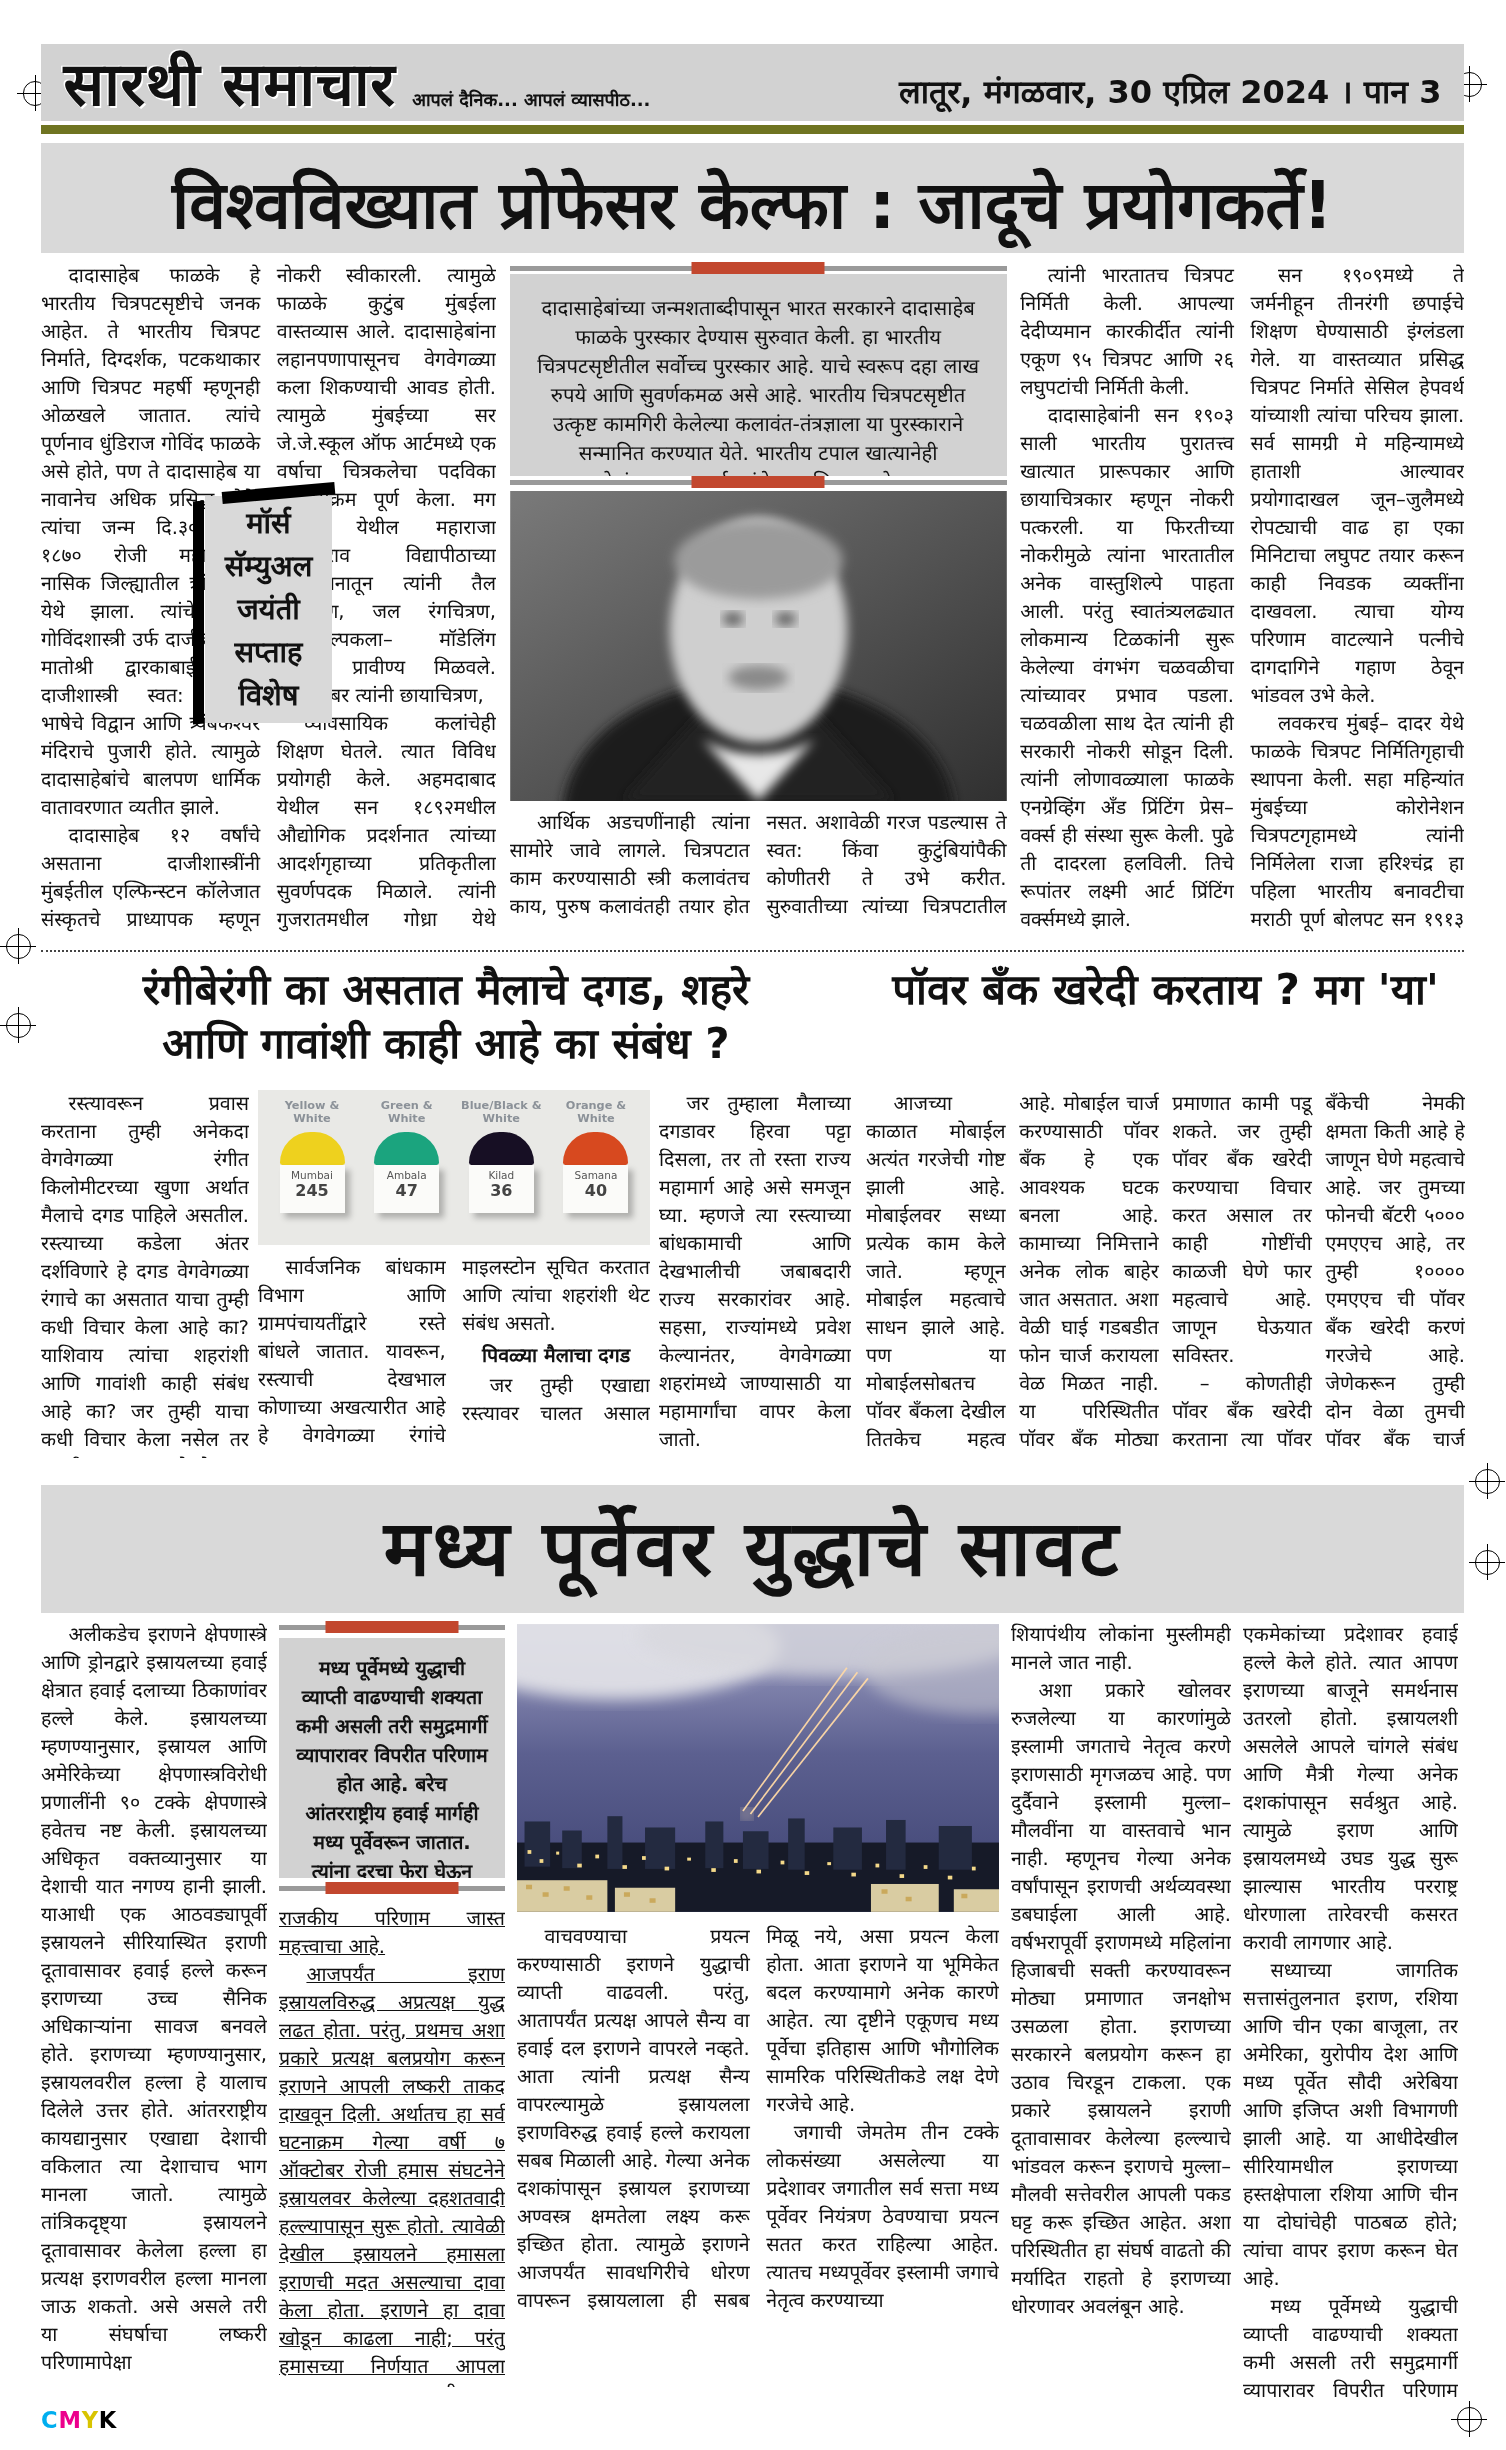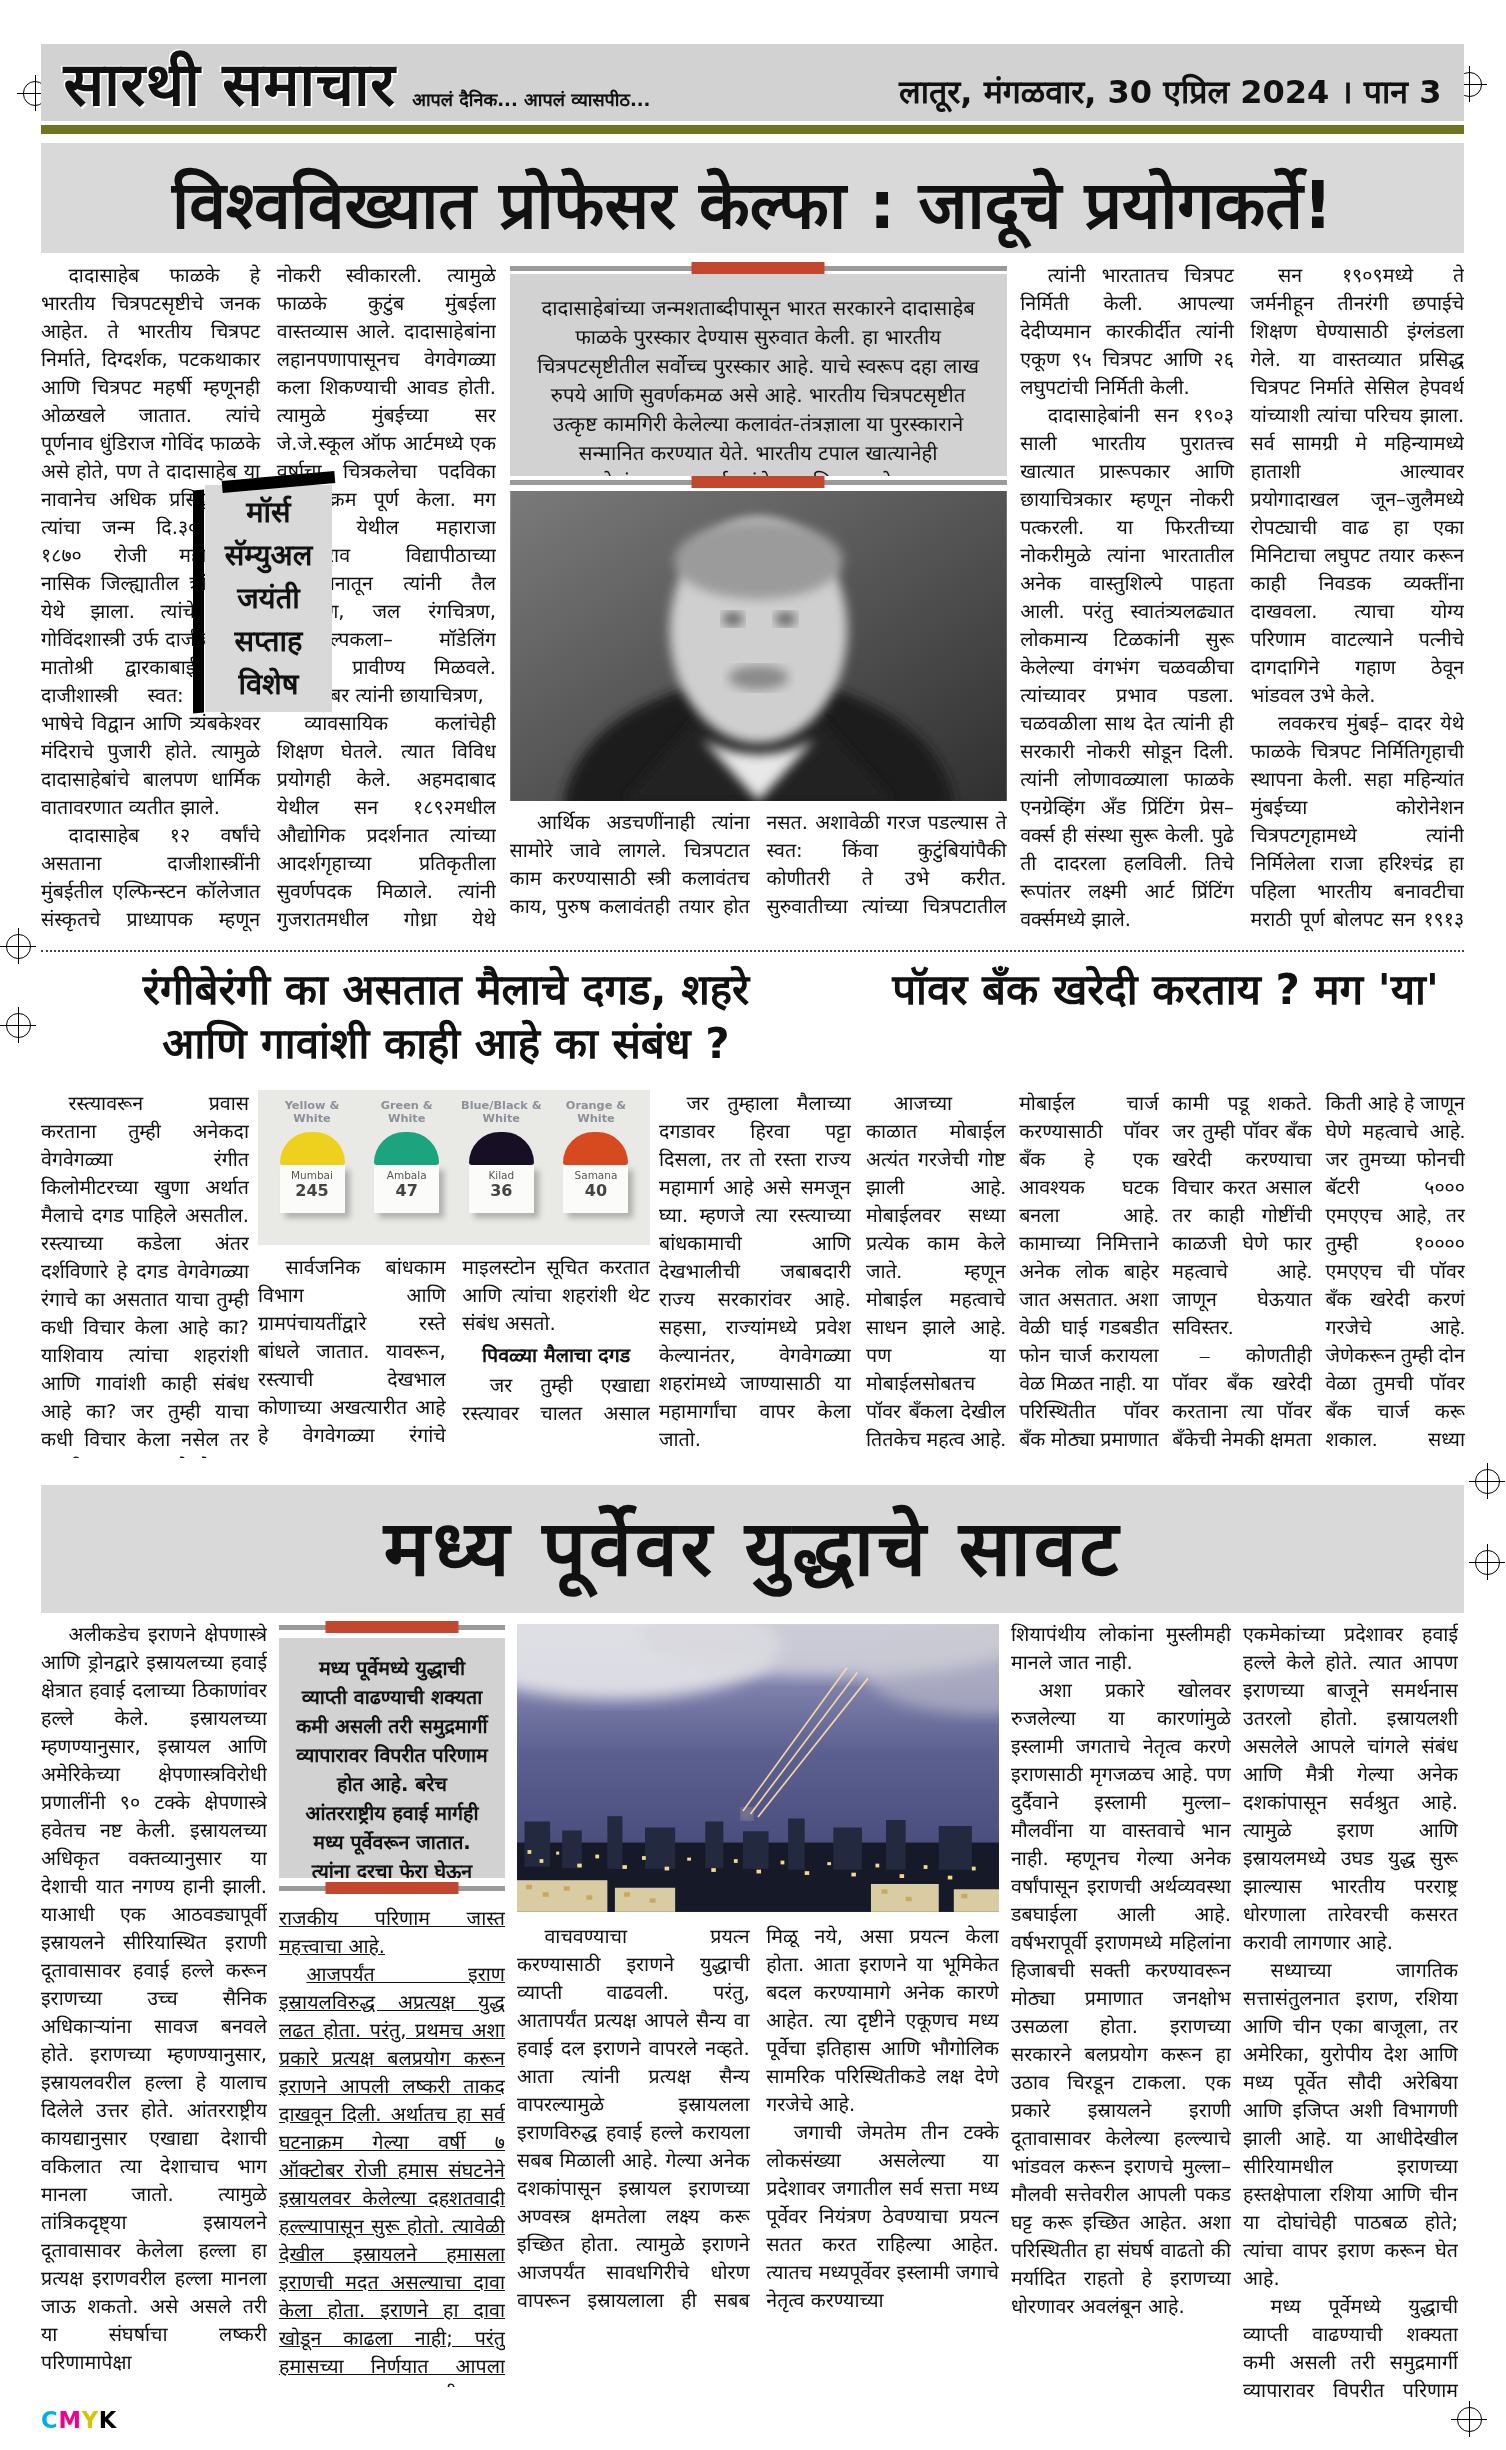--- a/index.html
+++ b/index.html
@@ -28,34 +28,34 @@
   .lead-band{top:143px;height:110px;}
   .lead-band h1{margin:8px;font-size:66px;line-height:110px;font-weight:900;}
   .war-band{top:1485px;height:128px;}
   .war-band h1{margin:0;font-size:77px;line-height:128px;font-weight:900;letter-spacing:3px;}
 
   
   .coltext{font-size:19.6px;line-height:28px;text-align:justify;overflow:hidden;}
   .coltext p{margin:0;text-indent:1.4em;}
   .coltext p.noindent{text-indent:0;}
   .two{column-count:2;column-gap:16.6px;}
-  .four{column-count:4;column-gap:13.6px;font-family:Liberation Serif, serif;}
+  .four{column-count:4;column-gap:13.6px;}
   .subhead{font-weight:bold;text-align:center;text-indent:0 !important;margin:4.5px 0 1.5px 0 !important;}
 
   
   .rule-red{position:relative;height:12px;}
   .rule-red::before{content:"";position:absolute;left:0;right:0;top:3.8px;border-top:5.3px solid #9a9a9a;}
   .rule-red::after{content:"";position:absolute;left:50%;transform:translateX(-50%);top:0;width:133px;height:12px;background:#c2472e;}
   .graybox{background:#d2d2d2;box-sizing:border-box;overflow:hidden;}
 
   
   .lead-row{position:absolute;left:41px;width:1423px;top:262px;height:687px;display:flex;gap:13.6px;}
   .lead-left{width:455px;position:relative;flex:none;}
   .lead-left .coltext{height:687px;}
-  .special-box{position:absolute;left:164px;top:223px;width:127px;height:227px;background:#d9d9d9;
+  .special-box{position:absolute;left:164px;top:234px;width:127px;height:227px;background:#d9d9d9;
                display:flex;flex-direction:column;justify-content:center;text-align:center;z-index:2;}
   .special-box::before{content:"";position:absolute;left:-12px;top:4.5px;width:10.5px;height:223px;background:#000;transform:skewY(-6deg);z-index:-1;}
   .special-box::after{content:"";position:absolute;right:-3px;top:-9px;width:113px;height:12px;background:#000;transform:rotate(-5deg);z-index:-1;}
   .special-box div{font-size:29px;font-weight:900;line-height:43px;}
   .lead-center{width:497px;flex:none;}
   .intro-box{height:202px;padding:19.6px 19.6px;font-size:20.3px;line-height:29px;text-align:center;}
   .lead-center .rule-red{margin:0;}
   .photo{display:block;margin-top:3px;}
   .below-photo{height:133px;margin-top:7.5px;}
   .lead-right{width:444px;flex:none;}

